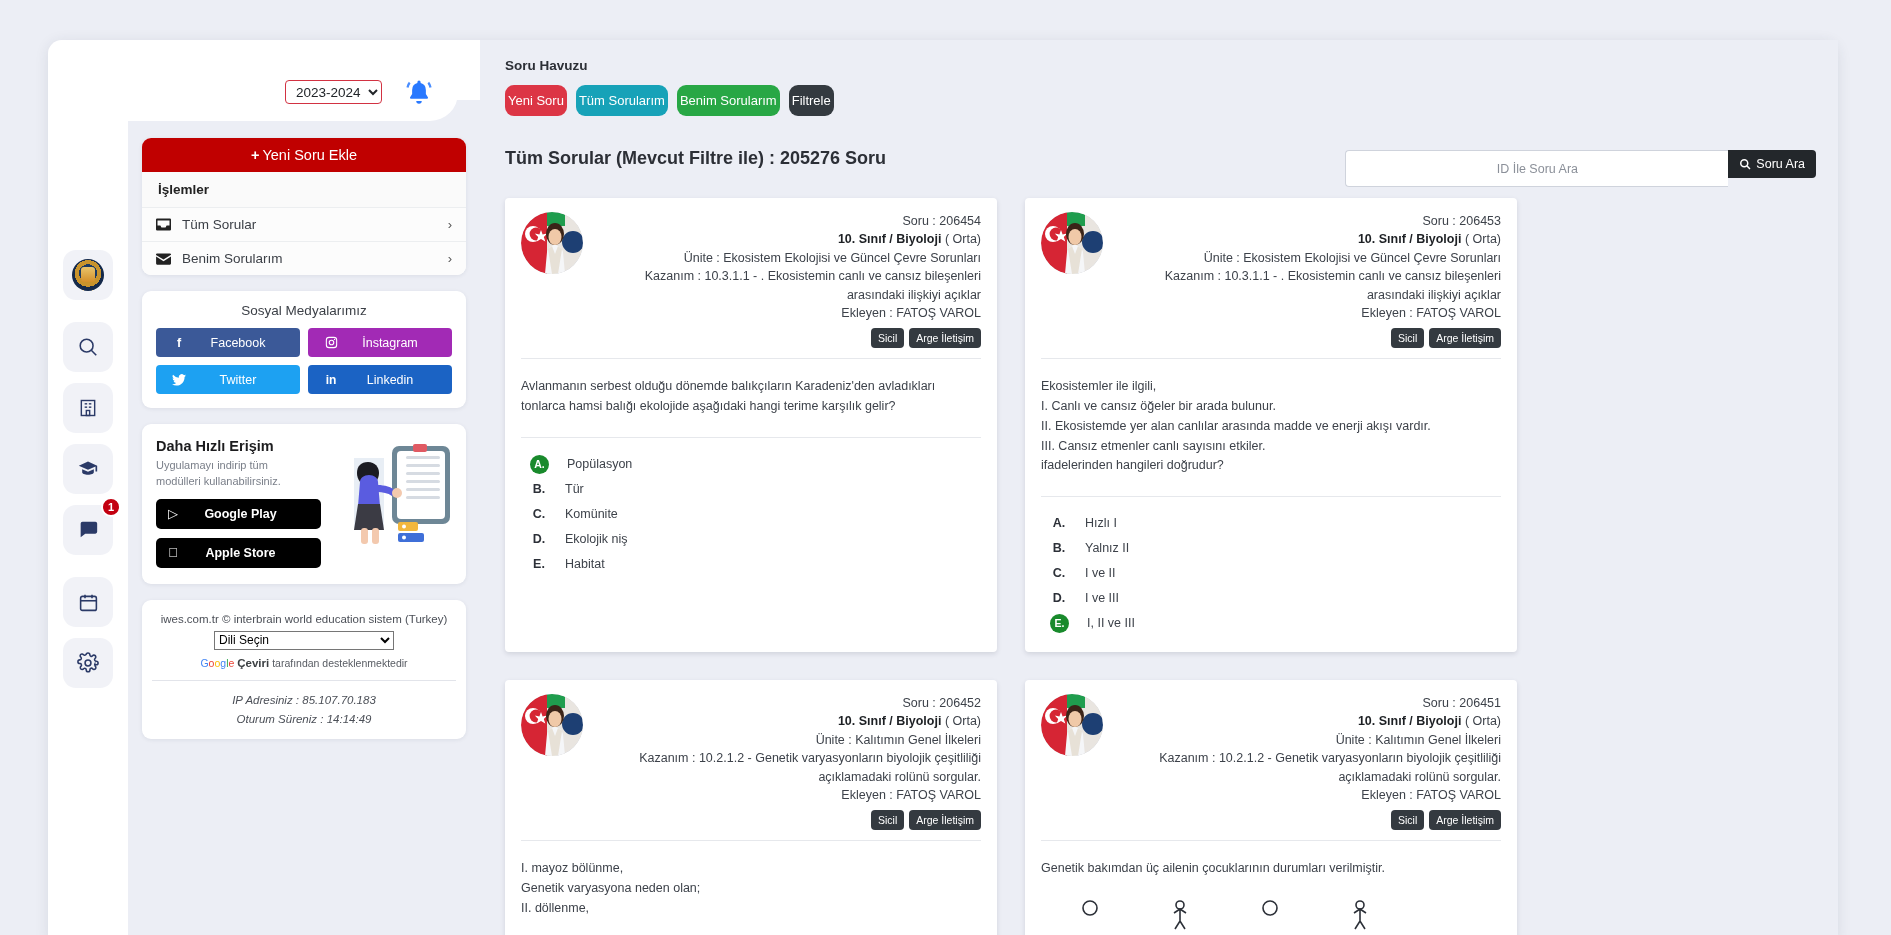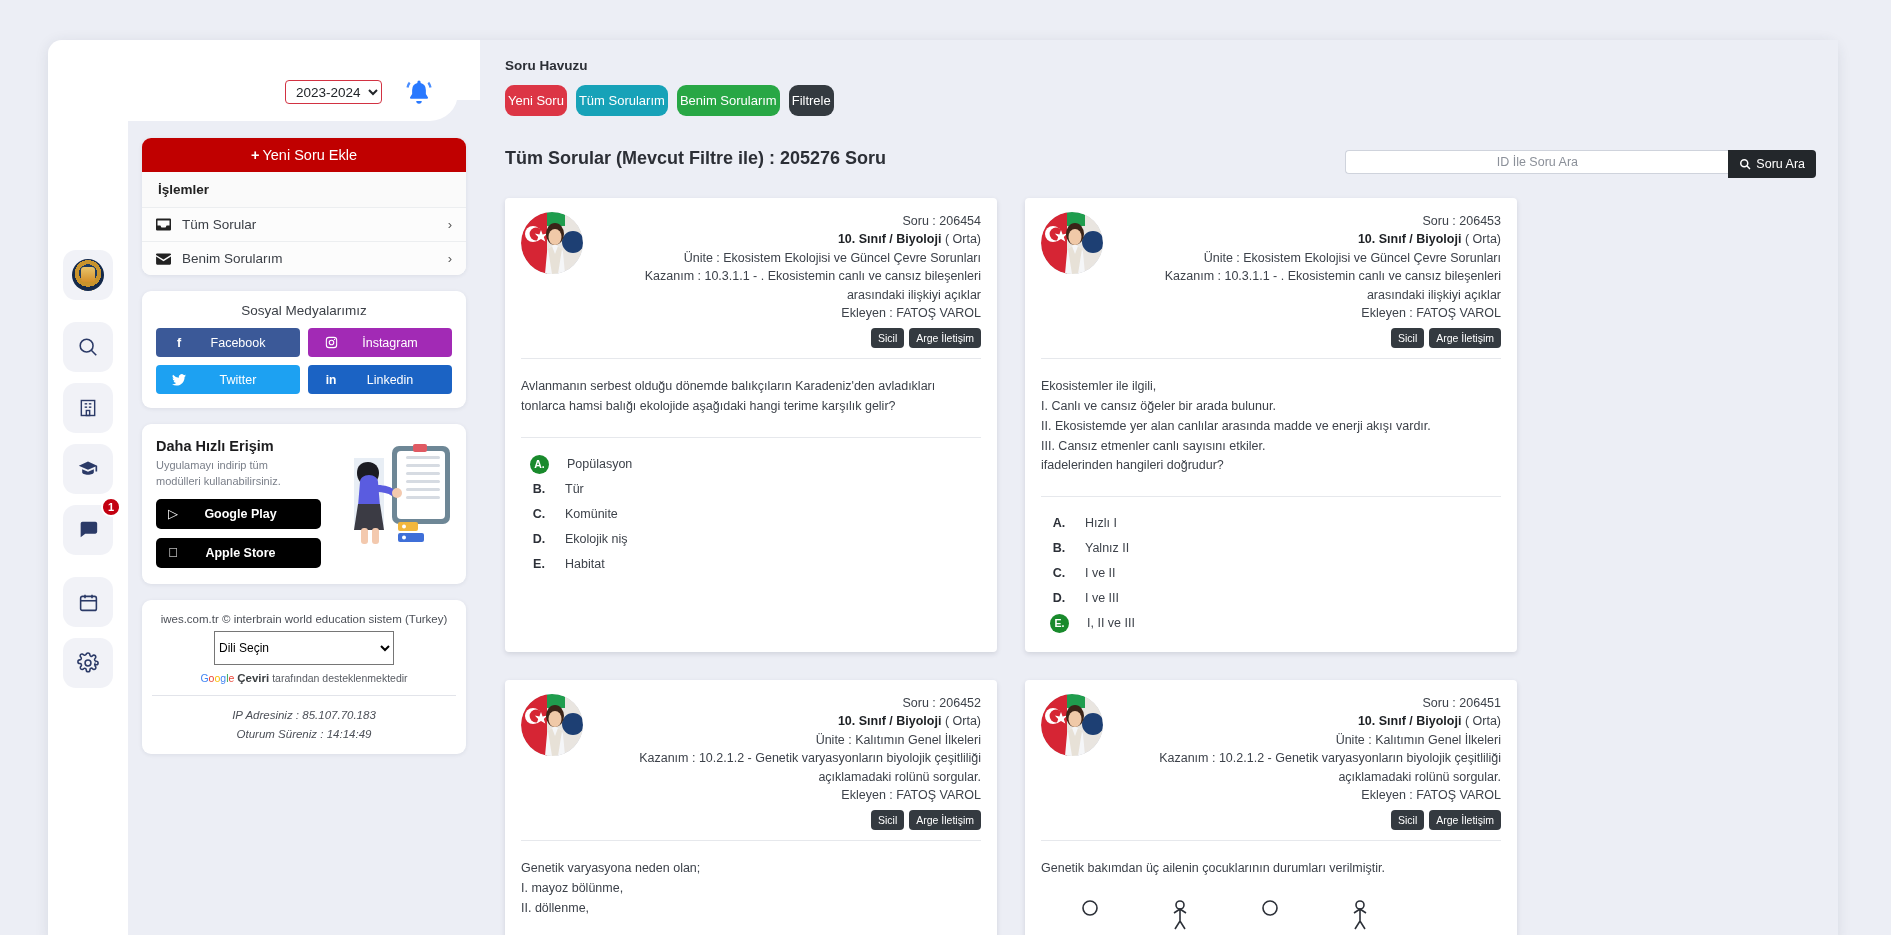--- a/index.html
+++ b/index.html
@@ -169,21 +169,21 @@
     background: #000; color: #fff; border-radius: 5px;
     display: flex; align-items: center; font-size: 12.5px;
     cursor: pointer;
   }
   .store-btn .glyph { width: 34px; text-align: center; font-size: 13px; }
   .store-btn .lbl { flex: 1; text-align: center; padding-right: 30px; font-weight: bold;}
   .illus { position: absolute; right: 6px; top: 14px; width: 120px; height: 110px; }
   .foot-card { padding: 13px 10px 10px; text-align: center; background: #fff;}
   .foot-line { font-size: 11.5px; color: #4b4f57; }
   .lang-select {
-    margin-top: 6px; width: 180px; height: 34px;
+    margin-top: 6px; width: 180px; height: 19px;
     font-size: 12px; font-family: "Liberation Sans", sans-serif;
     border: 1px solid #767676; background: #fff; color: #000;
   }
   .gtrans { margin-top: 7px; font-size: 10.5px; color: #585c63; }
   .gtrans .g1{color:#4285F4;} .gtrans .g2{color:#EA4335;} .gtrans .g3{color:#FBBC05;}
   .gtrans .g4{color:#4285F4;} .gtrans .g5{color:#34A853;} .gtrans .g6{color:#EA4335;}
   .gtrans b { font-weight: bold; color:#3c4043; font-size: 11.5px;}
   .ipbox {
     border-top: 1px solid #e2e4ea;
     margin-top: 11px; padding-top: 10px;
@@ -209,21 +209,21 @@
   }
   .count-line {
     margin-top: 32px;
     font-size: 18px; font-weight: bold; color: #2c2f36;
   }
   .searchwrap {
     position: absolute; right: 22px; top: 110px;
     display: flex;
   }
   .search-input {
-    width: 383px; height: 24px;
+    width: 383px; height: 37px;
     border: 1px solid #cfd3dc; border-right: none;
     border-radius: 4px 0 0 4px;
     background: #fff;
     font-size: 12.5px;
     font-family: "Liberation Sans", sans-serif;
     text-align: center;
     color: #2c2f36;
     padding: 0 8px;
   }
   .search-input::placeholder { color: #8b9099; }
@@ -663,22 +663,22 @@
             <div>Kazanım : 10.2.1.2 - Genetik varyasyonların biyolojik çeşitliliği açıklamadaki rolünü sorgular.</div>
             <div>Ekleyen : FATOŞ VAROL</div>
           </div>
         </div>
         <div class="qbtns">
           <button class="chip">Sicil</button>
           <button class="chip">Arge İletişim</button>
         </div>
         <div class="hr"></div>
         <div class="qbody">
+          <div>I. mayoz bölünme,</div>
           <div>Genetik varyasyona neden olan;</div>
-          <div>I. mayoz bölünme,</div>
           <div>II. döllenme,</div>
         </div>
       </div>
 
       <div class="qcard">
         <div class="qhead">
           <div class="avatar">
             <svg viewBox="0 0 62 62" width="62" height="62">
               <defs>
                   <clipPath id="c4">

